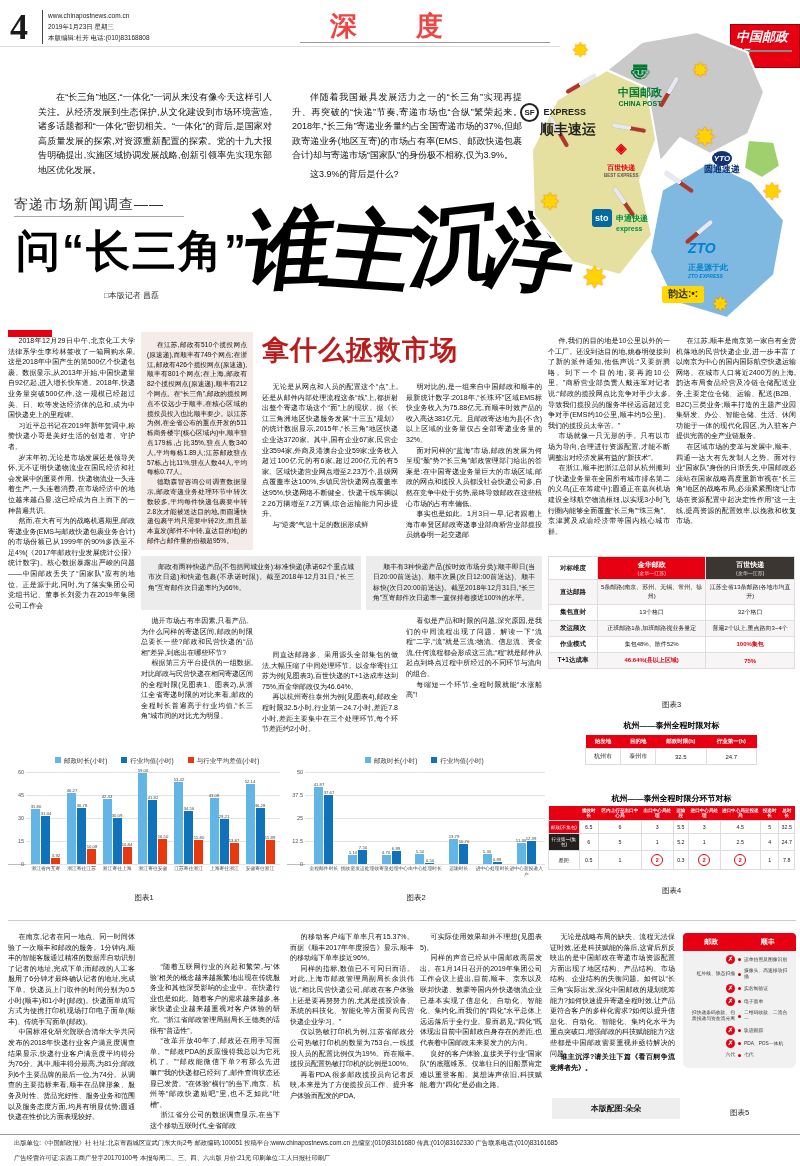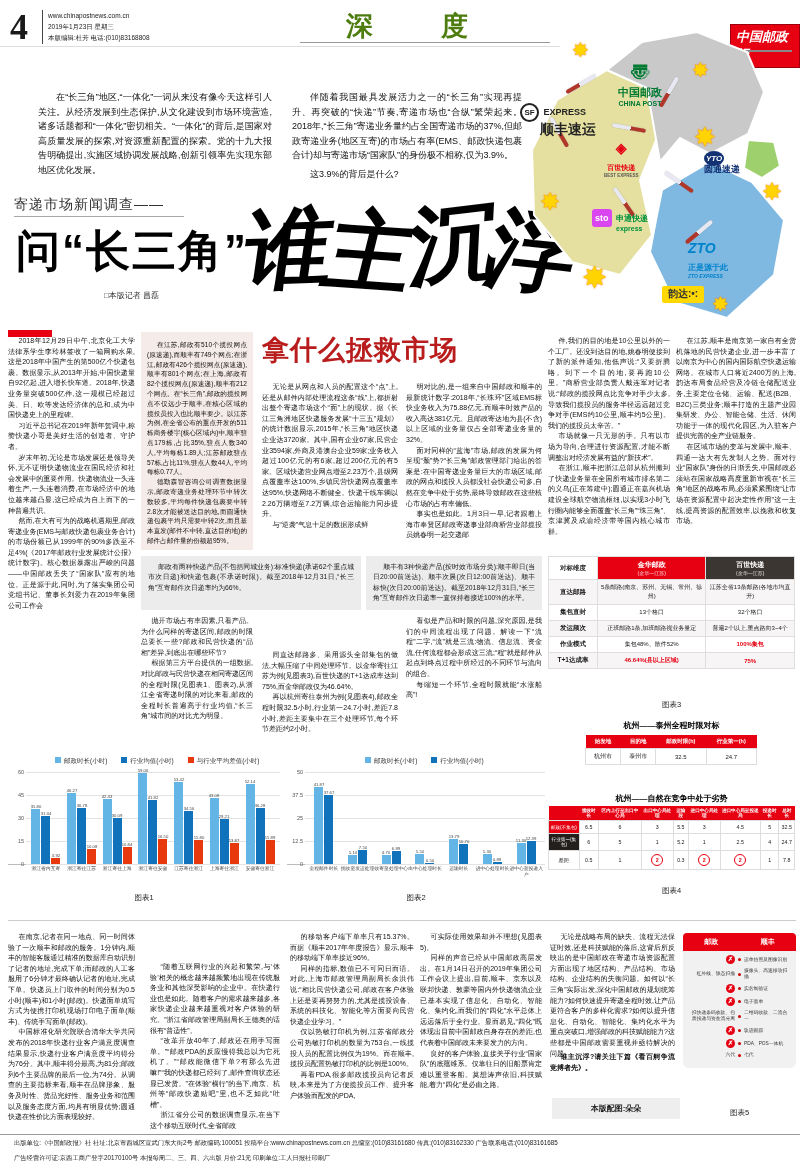--- a/index.html
+++ b/index.html
@@ -2,22 +2,22 @@
 <html><head>
 <meta charset="utf-8">
 <style>
   html,body{margin:0;padding:0;background:#fff;}
   .page{position:relative;width:800px;height:1166px;background:#fff;overflow:hidden;
         font-family:"Liberation Sans",sans-serif;color:#1a1a1a;}
   
   .hdr-num{position:absolute;left:10px;top:6px;font-size:36px;font-weight:bold;font-family:"Liberation Serif",serif;}
   .hdr-sep{position:absolute;left:42px;top:10px;width:1px;height:34px;background:#444;}
   .hdr-info{position:absolute;left:48px;top:10px;font-size:6.5px;line-height:11px;color:#222;}
-  .hdr-section{position:absolute;left:330px;top:8px;width:180px;text-align:center;
-               font-size:27px;letter-spacing:26px;color:#4d7c0f;font-weight:bold;font-family:Liberation Mono, monospace;}
+  .hdr-section{position:absolute;left:330px;top:8px;width:180px;
+               font-size:27px;letter-spacing:26px;color:#ef4444;font-weight:bold;font-family:Liberation Serif, serif;}
   .hdr-rule-l{position:absolute;left:300px;top:42px;width:250px;height:1px;background:#999;}
   .hdr-rule-r{position:absolute;left:688px;top:50px;width:104px;height:2px;background:#888;}
   .hdr-rule-full{position:absolute;left:0;top:46px;width:560px;height:1px;background:#ddd;}
   .masthead{position:absolute;left:730px;top:24px;background:#e60012;color:#fff;font-weight:bold;
             font-style:italic;font-size:13px;padding:3px 5px;border:1px solid #9d000c;}
   
   .intro{position:absolute;top:86px;font-size:9px;line-height:14.5px;text-align:justify;color:#111;}
   .intro p{margin:4px;text-indent:2em;}
   #intro-left{left:34px;width:242px;}
   #intro-right{left:288px;width:238px;}
@@ -171,26 +171,26 @@
     <div class="chip" style="left:8px;top:72px;color:#222">
       <span style="display:inline-block;border:2px solid #222;border-radius:50%;width:15px;height:15px;font-size:8px;text-align:center;line-height:15px">SF</span>
       <span style="font-size:9px">EXPRESS</span>
       <span class="sub" style="font-size:14px;margin-left:20px">顺丰速运</span>
     </div>
     <div class="chip" style="left:92px;top:110px;text-align:center">
       <span style="color:#e60012;font-size:14px">◈</span><br>
       <span style="font-size:7px;color:#e60012">百世快递</span>
       <span class="sub" style="font-size:4.5px;color:#555">BEST EXPRESS</span>
     </div>
-    <div class="chip" style="left:192px;top:118px;">
+    <div class="chip" style="left:192px;top:118px;text-align:center">
       <span style="background:#123274;color:#fff;border-radius:50%;font-size:8px;padding:3px 2px;font-style:italic">YTO</span>
       <span class="sub" style="font-size:9px;color:#123274">圆通速递</span>
     </div>
     <div class="chip" style="left:80px;top:178px;color:#00923f">
-      <span style="background:#d946ef;color:#fff;border-radius:3px;font-size:9px;padding:4px 3px">sto</span>
+      <span style="background:#0369a1;color:#fff;border-radius:3px;font-size:9px;padding:4px 3px">sto</span>
       <span style="font-size:8px">申通快递</span>
       <span class="sub" style="font-size:7px;margin-left:24px">express</span>
     </div>
     <div class="chip" style="left:176px;top:210px;color:#0082cb">
       <span style="font-size:14px;font-style:italic">ZTO</span><br>
       <span style="font-size:8px">正是源于此</span>
       <span class="sub" style="font-size:5px;font-style:italic">ZTO EXPRESS</span>
     </div>
     <div class="chip" style="left:150px;top:256px;background:#ffd800;color:#333;padding:3px 6px;border-radius:2px;font-size:10px">
       <span>韵达</span><span>:•:</span>
@@ -293,21 +293,21 @@
         </tr>
         <tr>
           <td>杭州市</td>
           <td>泰州市</td>
           <td>32.5</td>
           <td>24.7</td>
         </tr>
       </tbody>
     </table>
 
-  <div class="t4b-title" style="left:548px;top:793px;width:247px">杭州——自然在竞争中处于劣势</div>
+  <div class="t4b-title" style="left:548px;top:793px;width:247px">杭州——泰州全程时限分环节对标</div>
   <table class="tbl4b" id="tbl4b">
       <tbody>
         <tr>
           <th></th>
           <th>揽收时长</th>
           <th>区内上行至出口中心局</th>
           <th>出口中心局处理</th>
           <th>运输段</th>
           <th>进口中心局处理</th>
           <th>进口中心局至投递局</th>

